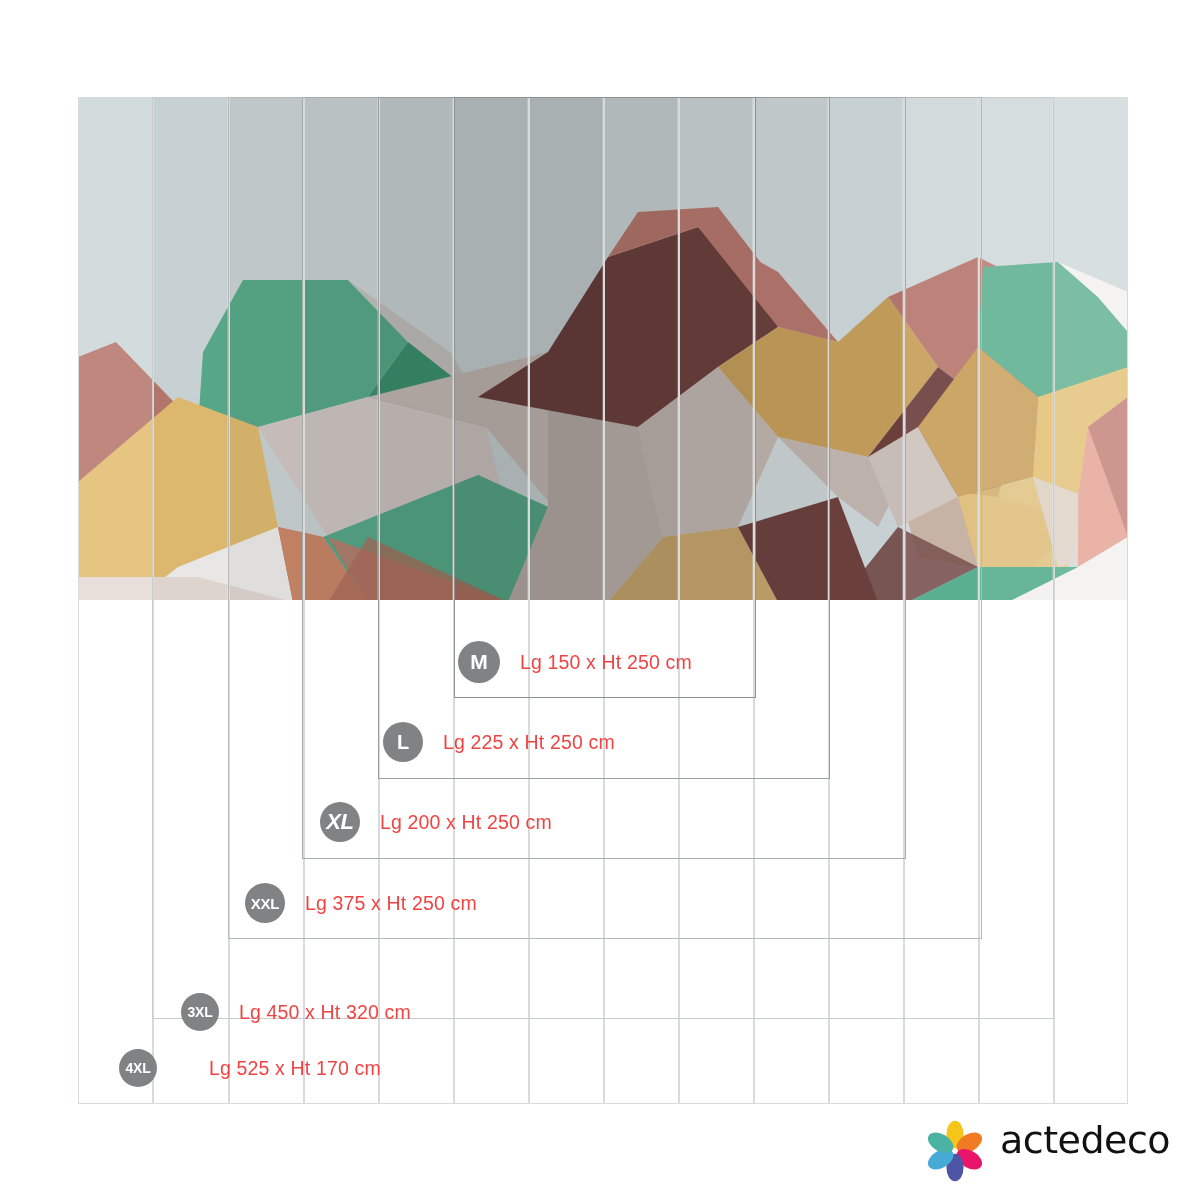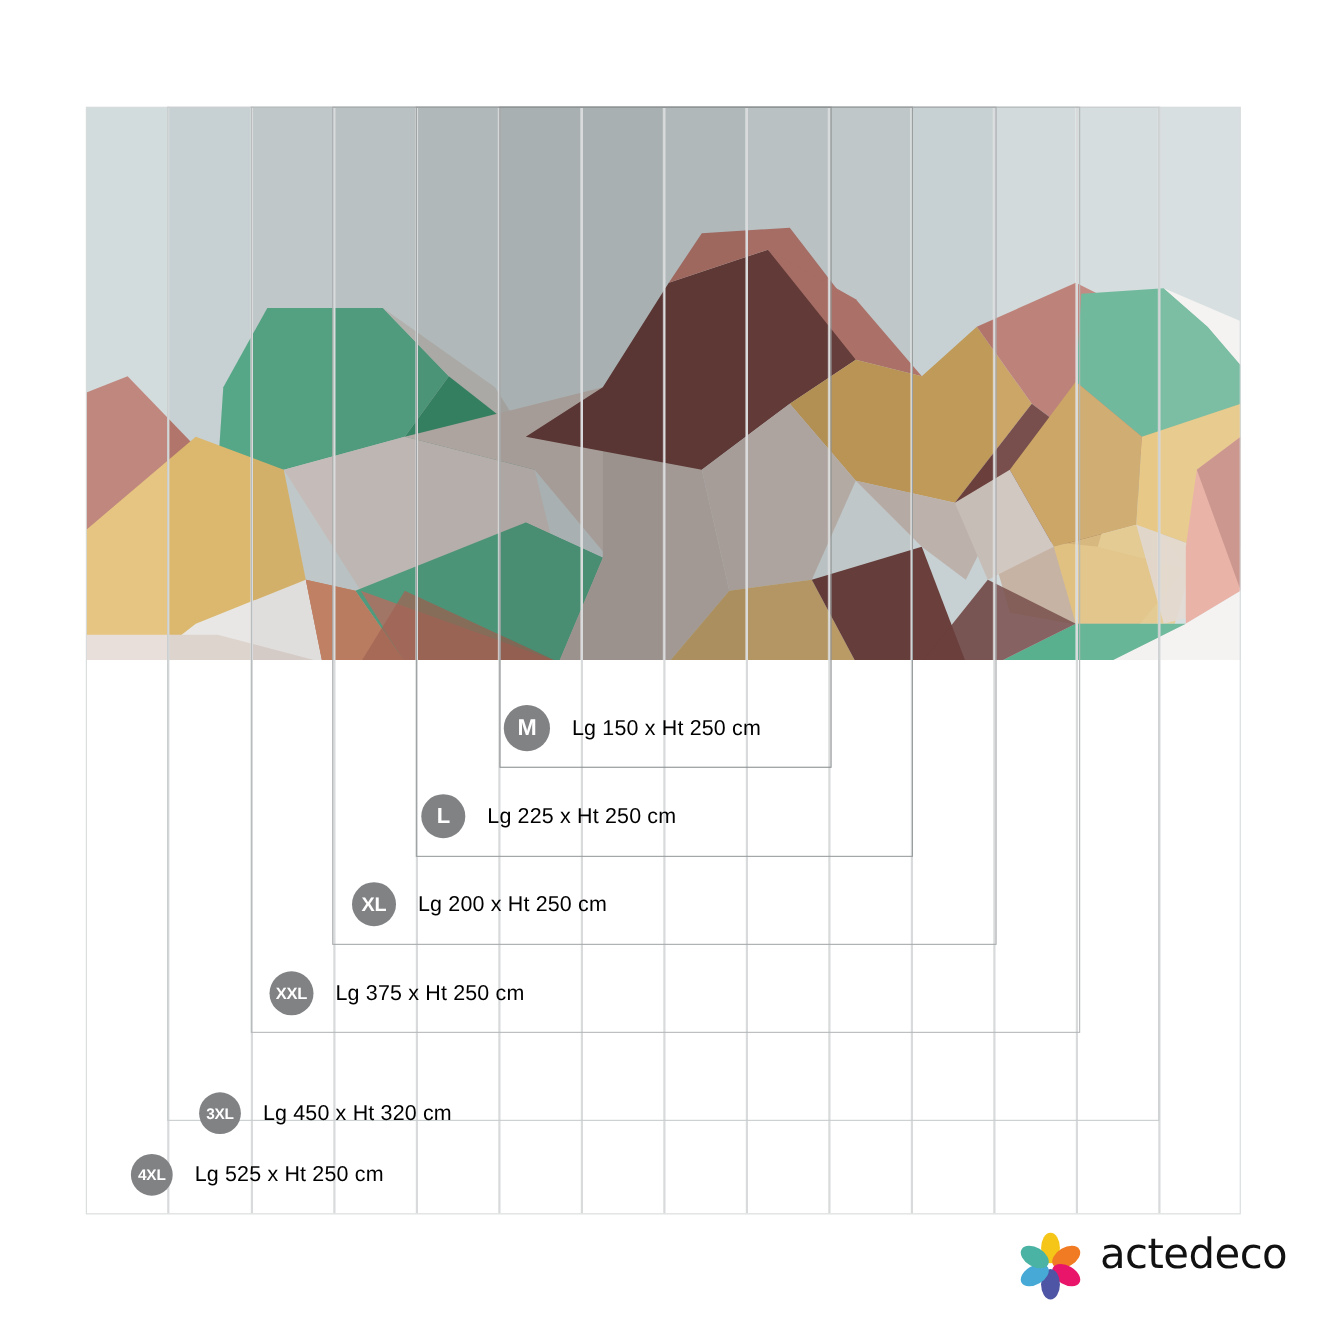--- a/index.html
+++ b/index.html
@@ -58,26 +58,26 @@
     display:flex;align-items:center;justify-content:center;
     border-radius:50%;
     background:#808284;
     color:#ffffff;
     font-weight:bold;
     letter-spacing:-0.2px;
     flex:0 0 auto;
   }
   .badge.sz-1{width:42px;height:42px;font-size:21px;}
   .badge.sz-2{width:40px;height:40px;font-size:20px;}
-  .badge.sz-3{width:40px;height:40px;font-size:18px;}
+  .badge.sz-3{width:40px;height:40px;font-size:22px;font-style:italic;}
   .badge.sz-4{width:40px;height:40px;font-size:15px;}
   .badge.sz-5{width:38px;height:38px;font-size:14px;}
   .label-text{
     margin-left:20px;
-    color:#000000;
+    color:#ef4444;
     font-size:19.5px;
     letter-spacing:0.15px;
     text-align:center;
   }
 
   
   #logo{
     position:absolute;left:922px;top:1118px;
     display:flex;align-items:flex-start;
   }
@@ -242,23 +242,23 @@
   <div class="label-row" style="left:245px;top:881px;">
     <span class="badge sz-4">XXL</span>
     <span class="label-text">Lg 375 x Ht 250 cm</span>
   </div>
 
   <div class="label-row" style="left:181px;top:990px;">
     <span class="badge sz-5">3XL</span>
     <span class="label-text">Lg 450 x Ht 320 cm</span>
   </div>
 
-  <div class="label-row" style="left:119px;top:1046px;">
+  <div class="label-row" style="left:119px;top:1046px;gap:32px;">
     <span class="badge sz-5">4XL</span>
-    <span class="label-text">Lg 525 x Ht 250 cm</span>
+    <span class="label-text">Lg 525 x Ht 170 cm</span>
   </div>
 
   <div id="logo">
     <svg id="logo-mark" viewBox="0 0 100 100">
       <g transform="translate(50,50)">
         <g transform="rotate(0)">
           <ellipse cx="0" cy="-25" rx="13" ry="21" fill="#f5c518"></ellipse>
         </g>
         <g transform="rotate(60)">
           <ellipse cx="0" cy="-25" rx="13" ry="21" fill="#f07b22"></ellipse>

